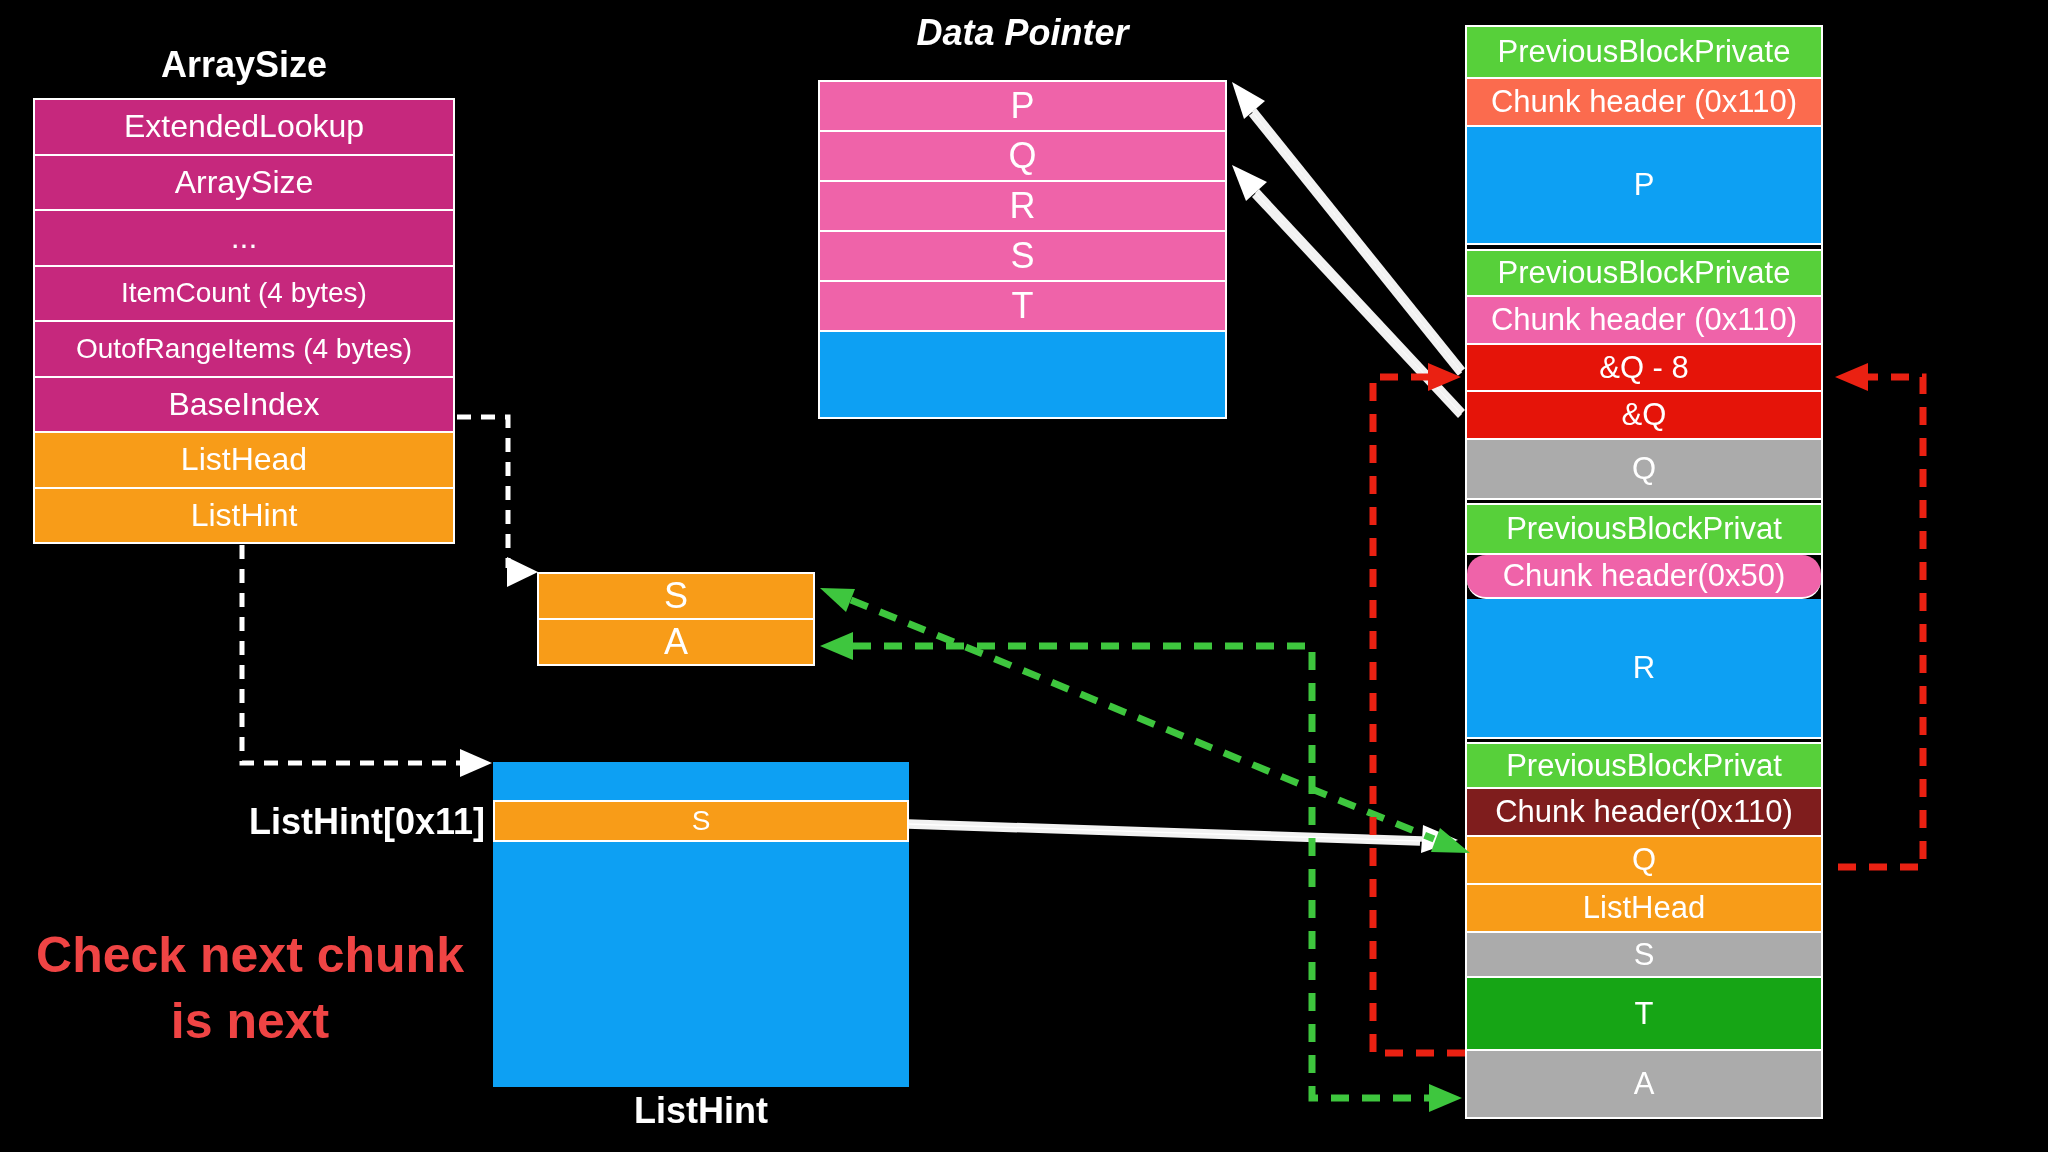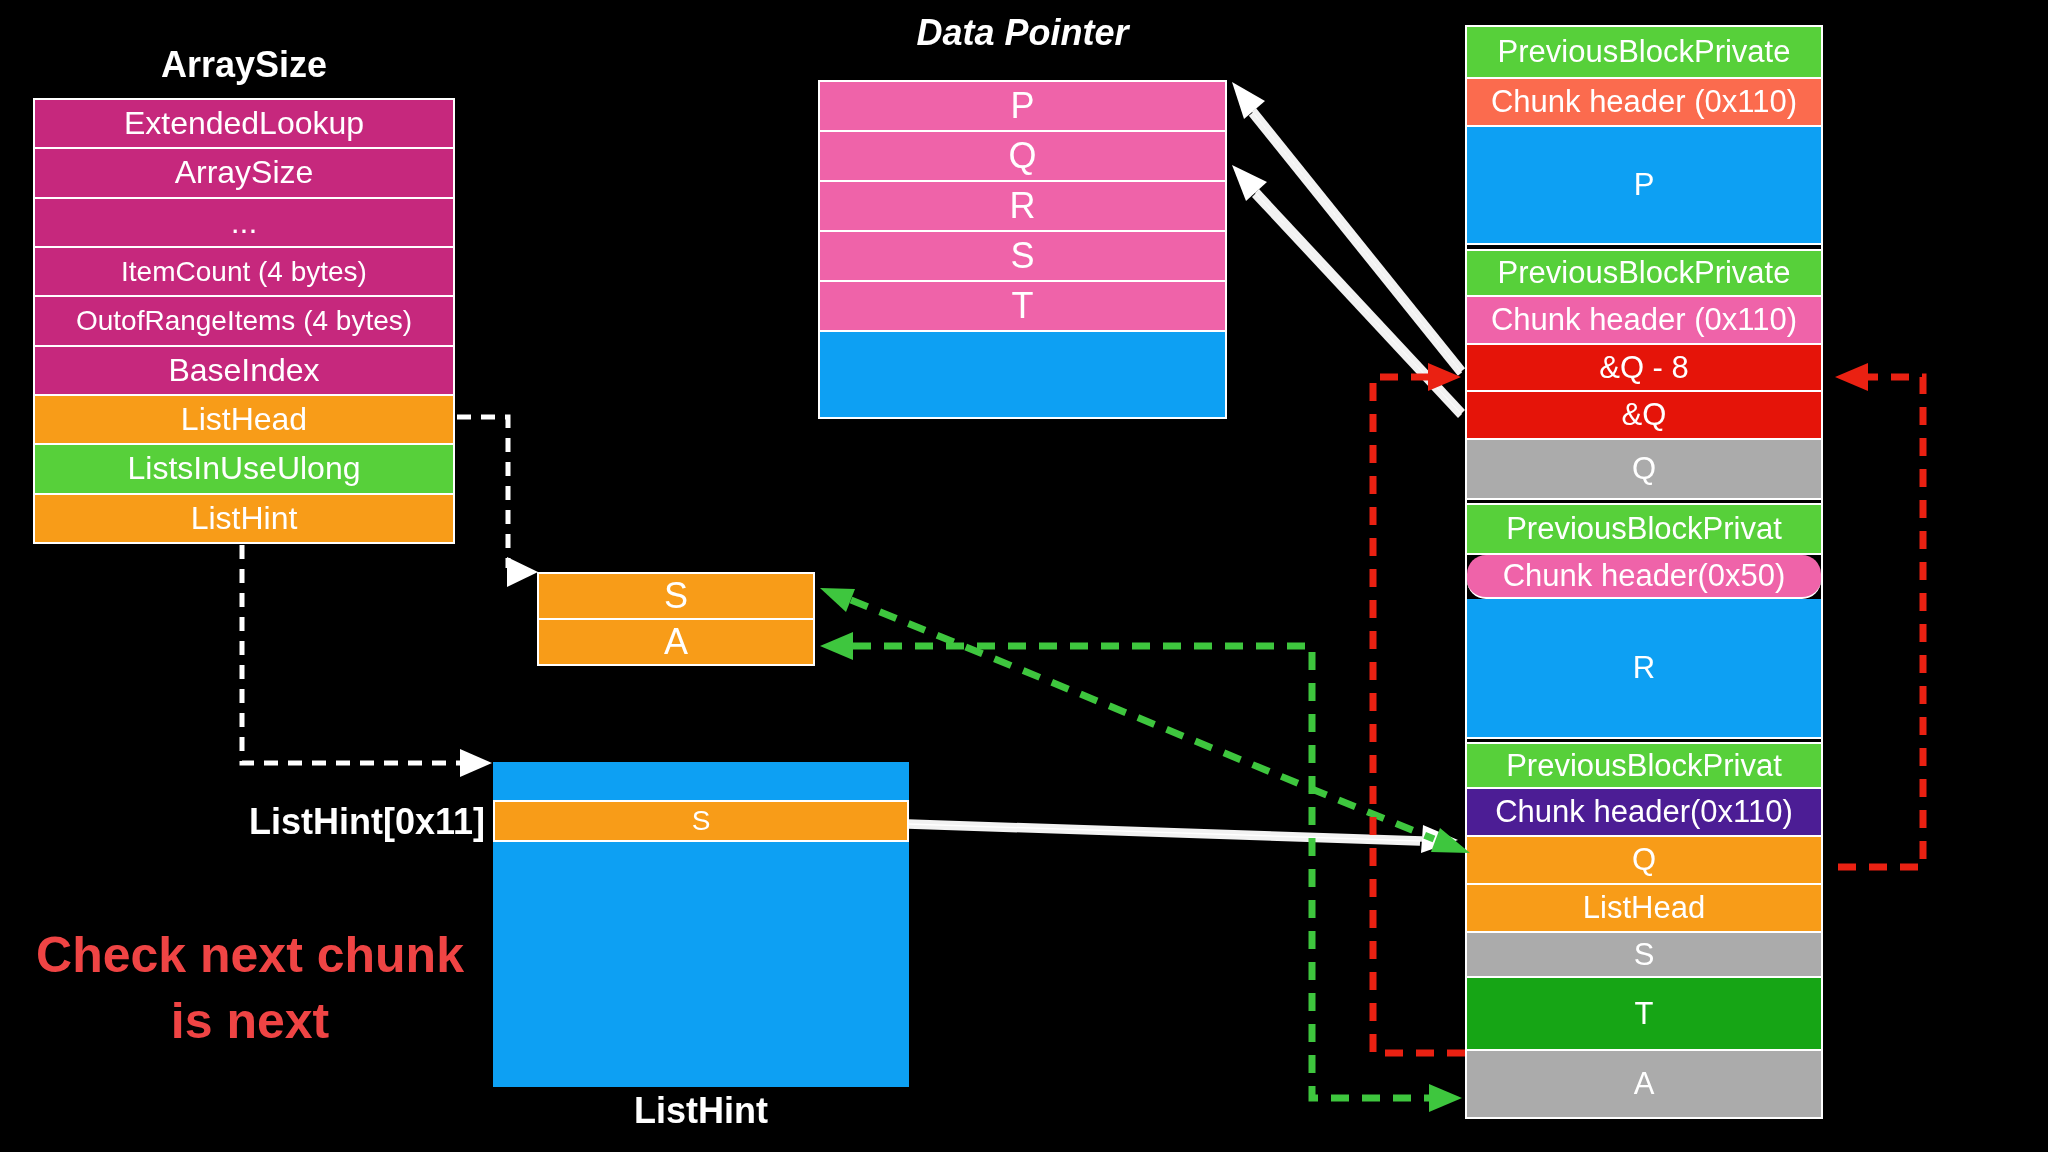--- a/index.html
+++ b/index.html
@@ -54,21 +54,20 @@
 
   <div class="tbl-title" style="left:33px;top:44px;width:422px;">ArraySize</div>
   <div class="tbl" style="left:33px;top:98px;width:422px;height:446px;">
       <div class="row" style="background: rgb(198, 40, 125);">ExtendedLookup</div>
       <div class="row" style="background: rgb(198, 40, 125);">ArraySize</div>
       <div class="row" style="background: rgb(198, 40, 125);">...</div>
       <div class="row small" style="background: rgb(198, 40, 125);">ItemCount (4 bytes)</div>
       <div class="row small" style="background: rgb(198, 40, 125);">OutofRangeItems (4 bytes)</div>
       <div class="row" style="background: rgb(198, 40, 125);">BaseIndex</div>
       <div class="row" style="background: rgb(248, 156, 24);">ListHead</div>
-      <div class="row" style="background: rgb(87, 208, 58);">ListsInUseUlong</div>
       <div class="row" style="background: rgb(248, 156, 24);">ListHint</div>
     </div>
 
   <div class="tbl-title" style="left:818px;top:12px;width:409px;font-style:italic;">Data Pointer</div>
   <div class="tbl dp" style="left:818px;top:80px;width:409px;height:339px;">
       <div class="row" style="background: rgb(239, 99, 169);">P</div>
       <div class="row" style="background: rgb(239, 99, 169);">Q</div>
       <div class="row" style="background: rgb(239, 99, 169);">R</div>
       <div class="row" style="background: rgb(239, 99, 169);">S</div>
       <div class="row" style="background: rgb(239, 99, 169);">T</div>
@@ -81,21 +80,21 @@
       <div class="row fixedh" style="background: rgb(13, 160, 243); height: 118px;">P</div>
       <div class="row fixedh" style="background: rgb(87, 208, 58); height: 48px; margin-top: 4px; border-top: 2px solid rgb(255, 255, 255);">PreviousBlockPrivate</div>
       <div class="row fixedh" style="background: rgb(239, 99, 169); height: 48px;">Chunk header (0x110)</div>
       <div class="row fixedh" style="background: rgb(229, 20, 9); height: 47px;">&amp;Q - 8</div>
       <div class="row fixedh" style="background: rgb(229, 20, 9); height: 48px;">&amp;Q</div>
       <div class="row fixedh" style="background: rgb(171, 171, 171); height: 60px;">Q</div>
       <div class="row fixedh" style="background: rgb(87, 208, 58); height: 52px; margin-top: 3px; border-top: 2px solid rgb(255, 255, 255);">PreviousBlockPrivat</div>
       <div class="row fixedh" style="background: rgb(239, 99, 169); height: 44px; border-radius: 19px;">Chunk header(0x50)</div>
       <div class="row fixedh" style="background: rgb(13, 160, 243); height: 140px;">R</div>
       <div class="row fixedh" style="background: rgb(87, 208, 58); height: 47px; margin-top: 3px; border-top: 2px solid rgb(255, 255, 255);">PreviousBlockPrivat</div>
-      <div class="row fixedh" style="background: #4c1d95; height: 48px;">Chunk header(0x110)</div>
+      <div class="row fixedh" style="background: #7f1d1d; height: 48px;">Chunk header(0x110)</div>
       <div class="row fixedh" style="background: rgb(248, 156, 24); height: 48px;">Q</div>
       <div class="row fixedh" style="background: rgb(248, 156, 24); height: 48px;">ListHead</div>
       <div class="row fixedh" style="background: rgb(171, 171, 171); height: 45px;">S</div>
       <div class="row fixedh" style="background: rgb(22, 165, 21); height: 73px;">T</div>
       <div class="row fixedh" style="background: rgb(171, 171, 171); height: 66px;">A</div>
     </div>
 
   <div class="tbl sa" style="left:537px;top:572px;width:278px;height:94px;">
       <div class="row" style="background: rgb(248, 156, 24);">S</div>
       <div class="row" style="background: rgb(248, 156, 24);">A</div>

